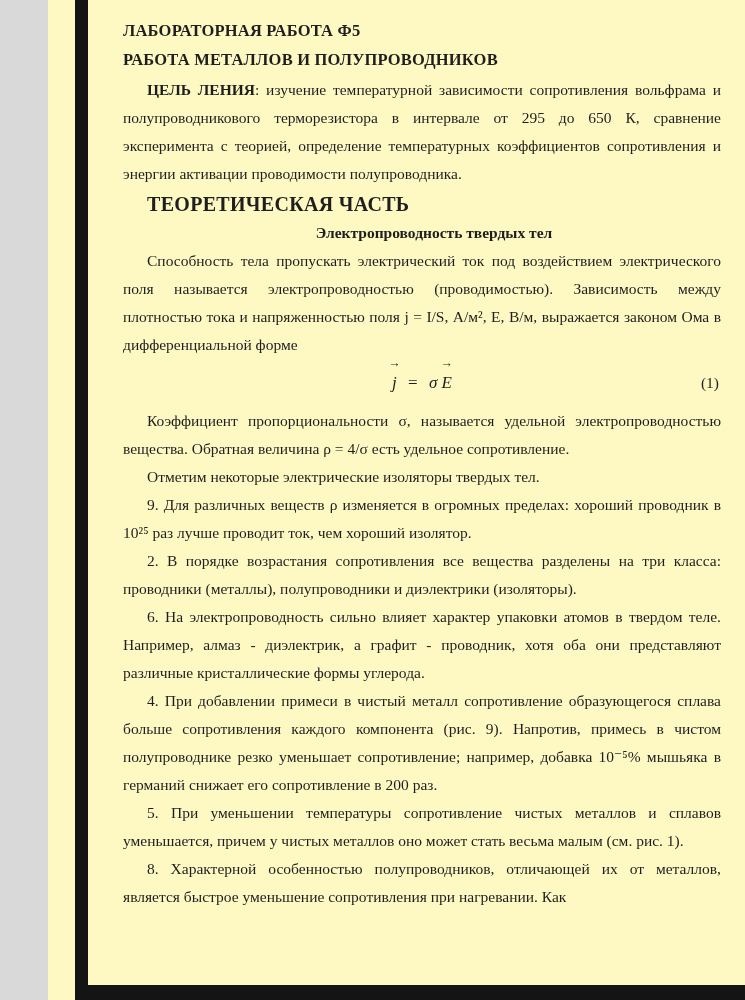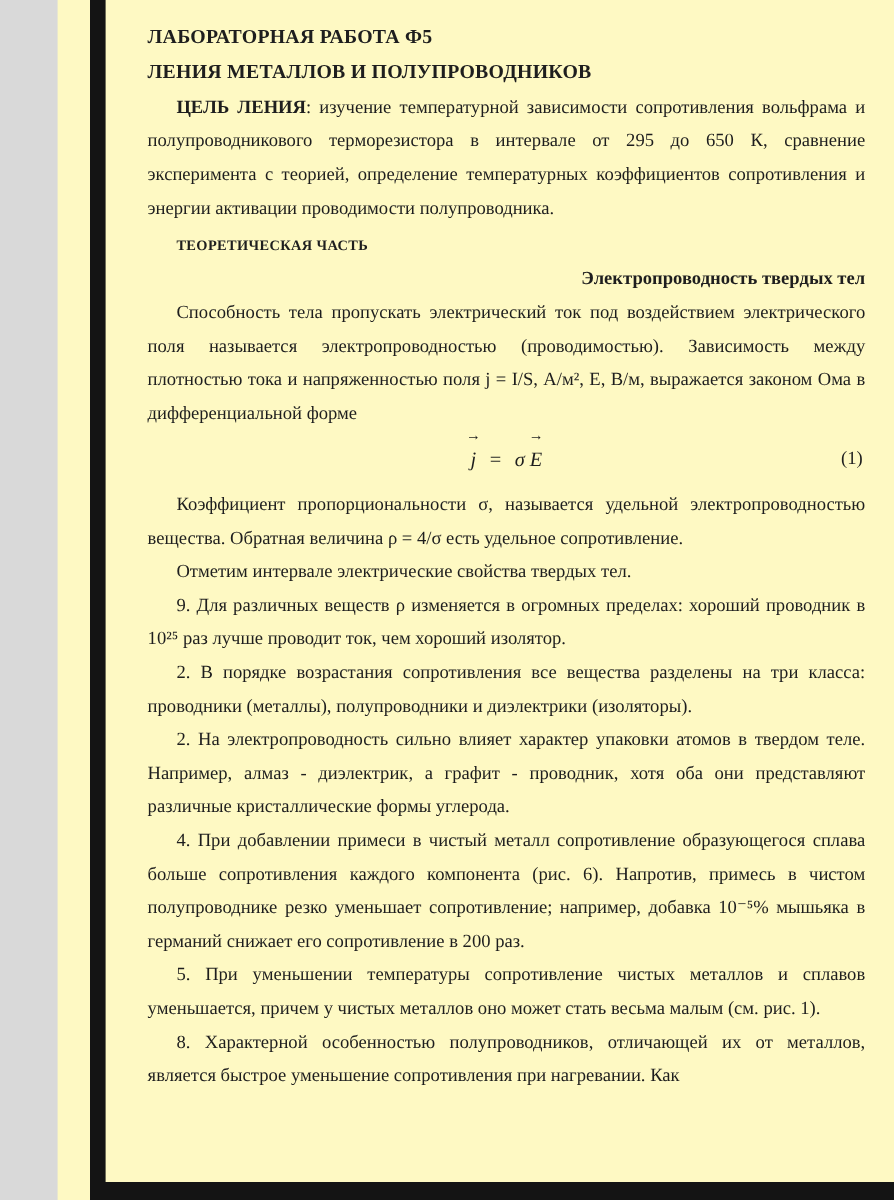--- a/index.html
+++ b/index.html
@@ -26,26 +26,26 @@
     text-align:justify;
   }
   .title{
     font-weight:bold;font-size:16.5px;line-height:29px;
     text-align:left;letter-spacing:.2px;
     margin:0 0 2px 0;
   }
   p{margin:0;text-indent:24px;}
   .bold{font-weight:bold;}
   h2.section{
-    font-size:12px;font-weight:bold;letter-spacing:.3px;
+    font-size:20px;font-weight:bold;letter-spacing:.3px;
     margin:2px 0 0 0;text-indent:24px;text-align:left;line-height:29px;
   }
   h3.subsection{
     font-size:15.5px;font-weight:bold;
-    margin:0;text-indent:24px;text-align:right;line-height:28px;
+    margin:0;text-indent:24px;text-align:center;line-height:28px;
   }
   .equation{
     position:relative;
     height:42px;
     margin:3px 0 3px 0;
     display:flex;align-items:center;
   }
   .eq-body{
     flex:1;text-align:center;
     font-size:17px;font-style:italic;
@@ -65,21 +65,21 @@
 <body>
 
 <div class="page">
   <div class="scan-bar-left"></div>
   <div class="scan-bar-bottom"></div>
 
   <div class="content">
 
     <div class="title">
       <div>ЛАБОРАТОРНАЯ РАБОТА Ф5</div>
-      <div>ЛЕНИЯ МЕТАЛЛОВ И ПОЛУПРОВОДНИКОВ</div>
+      <div>РАБОТА МЕТАЛЛОВ И ПОЛУПРОВОДНИКОВ</div>
     </div>
 
     <p><span class="bold">ЦЕЛЬ ЛЕНИЯ</span><span>: изучение температурной зависимости сопротивления вольфрама и полупроводникового терморезистора в интервале от 295 до 650 К, сравнение эксперимента с теорией, определение температурных коэффициентов сопротивления и энергии активации проводимости полупроводника.</span></p>
 
     <h2 class="section">ТЕОРЕТИЧЕСКАЯ ЧАСТЬ</h2>
 
     <h3 class="subsection">Электропроводность твердых тел</h3>
 
     <p>Способность тела пропускать электрический ток под воздействием электрического поля называется электропроводностью (проводимостью). Зависимость между плотностью тока и напряженностью поля j = I/S, А/м², E, В/м, выражается законом Ома в дифференциальной форме</p>
 
@@ -88,23 +88,23 @@
         <span class="vec"><span class="arr">→</span><span>j</span></span>
         <span class="eq-sign">=</span>
         <span>σ</span>
         <span class="vec"><span class="arr">→</span><span>E</span></span>
       </span>
       <span class="eq-number">(1)</span>
     </div>
 
     <p>Коэффициент пропорциональности σ, называется удельной электропроводностью вещества. Обратная величина ρ = 4/σ есть удельное сопротивление.</p>
 
-    <p>Отметим интервале электрические свойства твердых тел.</p>
+    <p>Отметим некоторые электрические изоляторы твердых тел.</p>
 
     <p>9. Для различных веществ ρ изменяется в огромных пределах: хороший проводник в 10²⁵ раз лучше проводит ток, чем хороший изолятор.</p>
     <p>2. В порядке возрастания сопротивления все вещества разделены на три класса: проводники (металлы), полупроводники и диэлектрики (изоляторы).</p>
-    <p>2. На электропроводность сильно влияет характер упаковки атомов в твердом теле. Например, алмаз - диэлектрик, а графит - проводник, хотя оба они представляют различные кристаллические формы углерода.</p>
-    <p>4. При добавлении примеси в чистый металл сопротивление образующегося сплава больше сопротивления каждого компонента (рис. 6). Напротив, примесь в чистом полупроводнике резко уменьшает сопротивление; например, добавка 10⁻⁵% мышьяка в германий снижает его сопротивление в 200 раз.</p>
+    <p>6. На электропроводность сильно влияет характер упаковки атомов в твердом теле. Например, алмаз - диэлектрик, а графит - проводник, хотя оба они представляют различные кристаллические формы углерода.</p>
+    <p>4. При добавлении примеси в чистый металл сопротивление образующегося сплава больше сопротивления каждого компонента (рис. 9). Напротив, примесь в чистом полупроводнике резко уменьшает сопротивление; например, добавка 10⁻⁵% мышьяка в германий снижает его сопротивление в 200 раз.</p>
     <p>5. При уменьшении температуры сопротивление чистых металлов и сплавов уменьшается, причем у чистых металлов оно может стать весьма малым (см. рис. 1).</p>
     <p>8. Характерной особенностью полупроводников, отличающей их от металлов, является быстрое уменьшение сопротивления при нагревании. Как</p>
 
   </div>
 </div>
 
 </body></html>

